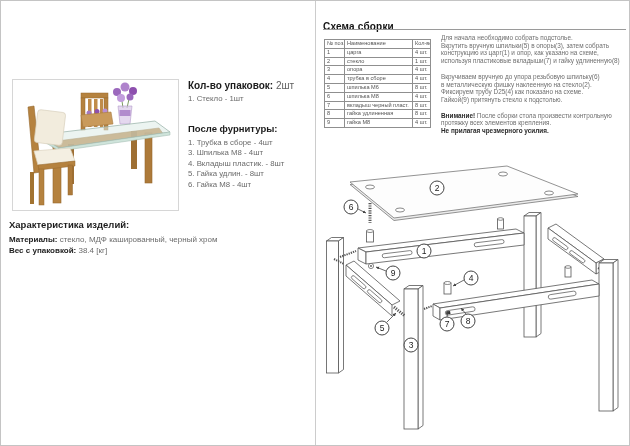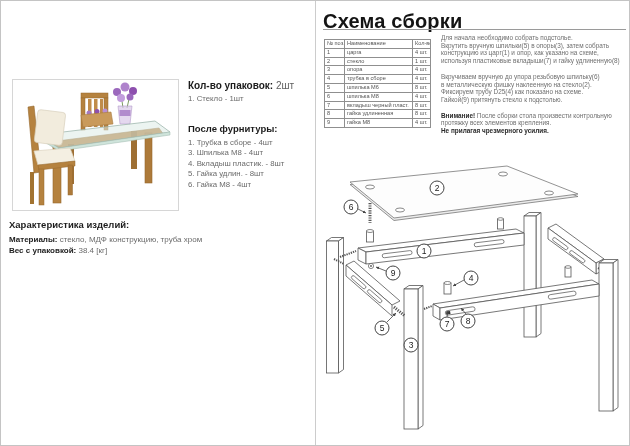--- a/index.html
+++ b/index.html
@@ -13,21 +13,21 @@
   .pack-title{font-size:10px;font-weight:bold;color:#1c1c1c;}
   .pack-title .val{font-weight:normal;color:#5f5f5f;}
   .g-item{font-size:7.8px;color:#6b6b6b;line-height:10.4px;}
   .furn-block{left:187px;top:122px;width:126px;}
   .furn-title{font-size:9.5px;font-weight:bold;color:#1c1c1c;margin-bottom:4px;}
   .chars{left:8px;top:218px;width:300px;}
   .chars-title{font-size:9.5px;font-weight:bold;color:#1c1c1c;margin-bottom:5px;}
   .chars-line{font-size:8px;color:#6b6b6b;line-height:10.5px;}
   .chars-line .b{font-weight:bold;color:#1c1c1c;}
   
-  .r-title{left:322px;top:9px;font-size:20px;font-weight:bold;color:#141414;letter-spacing:.2px;}
+  .r-title{left:322px;top:20px;font-size:10px;font-weight:bold;color:#141414;letter-spacing:.2px;}
   .r-rule{left:322px;top:28px;width:303px;height:1px;background:#9a9a9a;}
   table.parts{left:323px;top:38px;border-collapse:collapse;table-layout:fixed;width:106px;}
   table.parts td,table.parts th{border:1px solid #8f8f8f;font-size:5.6px;font-weight:normal;color:#555;
     padding:1px 2px;line-height:5.8px;text-align:left;overflow:hidden;white-space:nowrap;}
   .instr{left:440px;top:33px;width:188px;}
   .instr .ln{font-size:6.4px;line-height:7.7px;color:#6f6f6f;white-space:nowrap;}
   .instr .gap{height:8px;}
   .warn .b{font-weight:bold;color:#2a2a2a;}
   .diagram{left:325px;top:160px;}
   svg .th{fill:#fff;stroke:#555;stroke-width:.8;}
@@ -113,21 +113,21 @@
     <div class="g-item">3. Шпилька М8 - 4шт</div>
     <div class="g-item">4. Вкладыш пластик. - 8шт</div>
     <div class="g-item">5. Гайка удлин. - 8шт</div>
     <div class="g-item">6. Гайка М8 - 4шт</div>
   </div>
 
   <div class="abs chars">
     <div class="chars-title">Характеристика изделий:</div>
     <div class="chars-line">
       <span class="b">Материалы:</span>
-      <span>стекло, МДФ конструкцию, труба хром</span>
+      <span>стекло, МДФ кашированный, черный хром</span>
     </div>
     <div class="chars-line">
       <span class="b">Вес с упаковкой:</span>
       <span>38.4 [кг]</span>
     </div>
   </div>
 
   <div class="abs r-title">Схема сборки</div>
   <div class="abs r-rule"></div>
 

